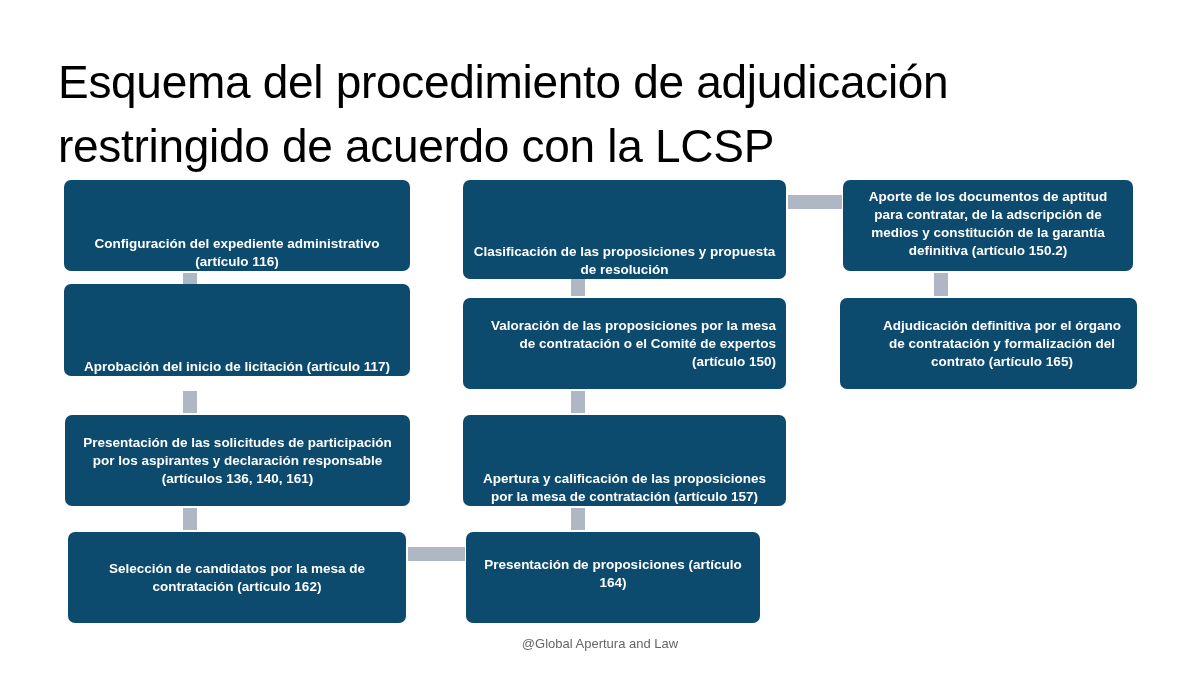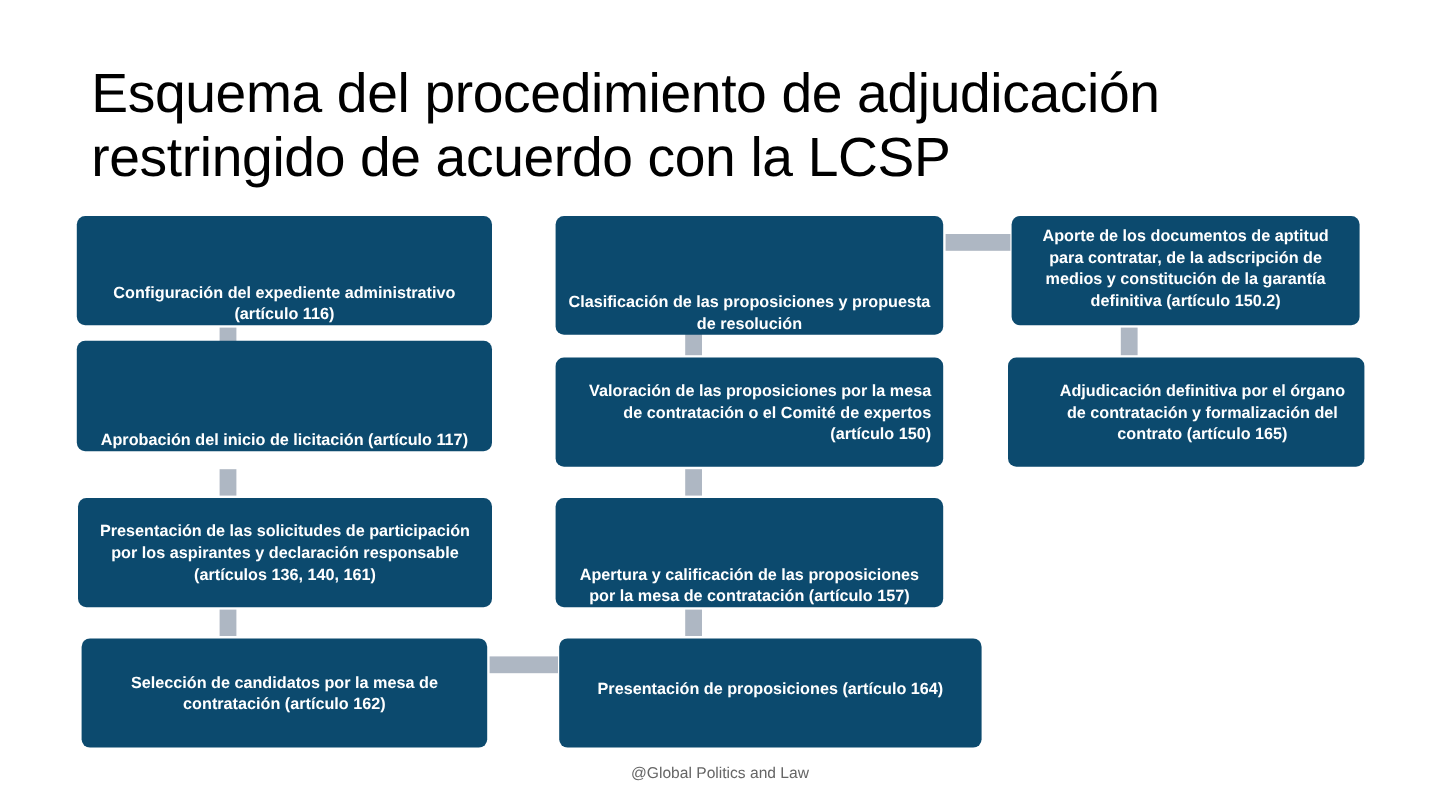--- a/index.html
+++ b/index.html
@@ -2,22 +2,22 @@
 <html><head>
   <meta charset="utf-8">
   <style>
     html, body { margin: 0; padding: 0; }
     body {
       width: 1200px; height: 675px; position: relative; overflow: hidden;
       background: #ffffff;
       font-family: "Liberation Sans", "DejaVu Sans", sans-serif;
     }
     .title {
-      position: absolute; left: 76px; top: 50px; width: 1100px;
-      font-size: 46px; line-height: 54px; color: #000000; font-weight: 400;
+      position: absolute; left: 58px; top: 50px; width: 1100px;
+      font-size: 46px; line-height: 64px; color: #000000; font-weight: 400;
       letter-spacing: -0.3px;
     }
     .box {
       position: absolute; background: #0c4a6e; border-radius: 7px;
       color: #ffffff; font-weight: 700; font-size: 13.5px; line-height: 18px;
       display: flex; align-items: center; justify-content: center; text-align: center;
       padding: 0 10px; box-sizing: border-box;
     }
     .box.top-align { align-items: flex-end; padding-top: 25px; }
     .conn { position: absolute; background: #aeb7c3; }
@@ -42,21 +42,21 @@
 <div class="box" style="left:65px;top:415px;width:345px;height:91px;">
   <span>Presentación de las solicitudes de participación por los aspirantes y declaración responsable (artículos 136, 140, 161)</span>
 </div>
 <div class="conn" style="left:183px;top:508px;width:14px;height:22px;"></div>
 <div class="box" style="left:68px;top:532px;width:338px;height:91px;padding-bottom:0;">
   <span>Selección de candidatos por la mesa de contratación (artículo 162)</span>
 </div>
 
 <div class="conn" style="left:408px;top:547px;width:57px;height:14px;"></div>
 
-<div class="box" style="left:466px;top:532px;width:352px;height:91px;padding-bottom:8px;">
+<div class="box" style="left:466px;top:532px;width:294px;height:91px;padding-bottom:8px;">
   <span>Presentación de proposiciones (artículo 164)</span>
 </div>
 <div class="conn" style="left:571px;top:508px;width:14px;height:22px;"></div>
 <div class="box top-align" style="left:463px;top:415px;width:323px;height:91px;">
   <span>Apertura y calificación de las proposiciones por la mesa de contratación (artículo 157)</span>
 </div>
 <div class="conn" style="left:571px;top:391px;width:14px;height:22px;"></div>
 <div class="box" style="left:463px;top:298px;width:323px;height:91px;text-align:right;">
   <span>Valoración de las proposiciones por la mesa de contratación o el Comité de expertos (artículo 150)</span>
 </div>
@@ -68,13 +68,13 @@
 <div class="conn" style="left:788px;top:195px;width:54px;height:14px;"></div>
 
 <div class="box" style="left:843px;top:180px;width:290px;height:91px;padding-bottom:4px;">
   <span>Aporte de los documentos de aptitud para contratar, de la adscripción de medios y constitución de la garantía definitiva (artículo 150.2)</span>
 </div>
 <div class="conn" style="left:934px;top:273px;width:14px;height:23px;"></div>
 <div class="box" style="left:840px;top:298px;width:297px;height:91px;padding-left:37px;">
   <span>Adjudicación definitiva por el órgano de contratación y formalización del contrato (artículo 165)</span>
 </div>
 
-<div class="footer">@Global Politics and Law</div>
+<div class="footer">@Global Apertura and Law</div>
 
 </body></html>

